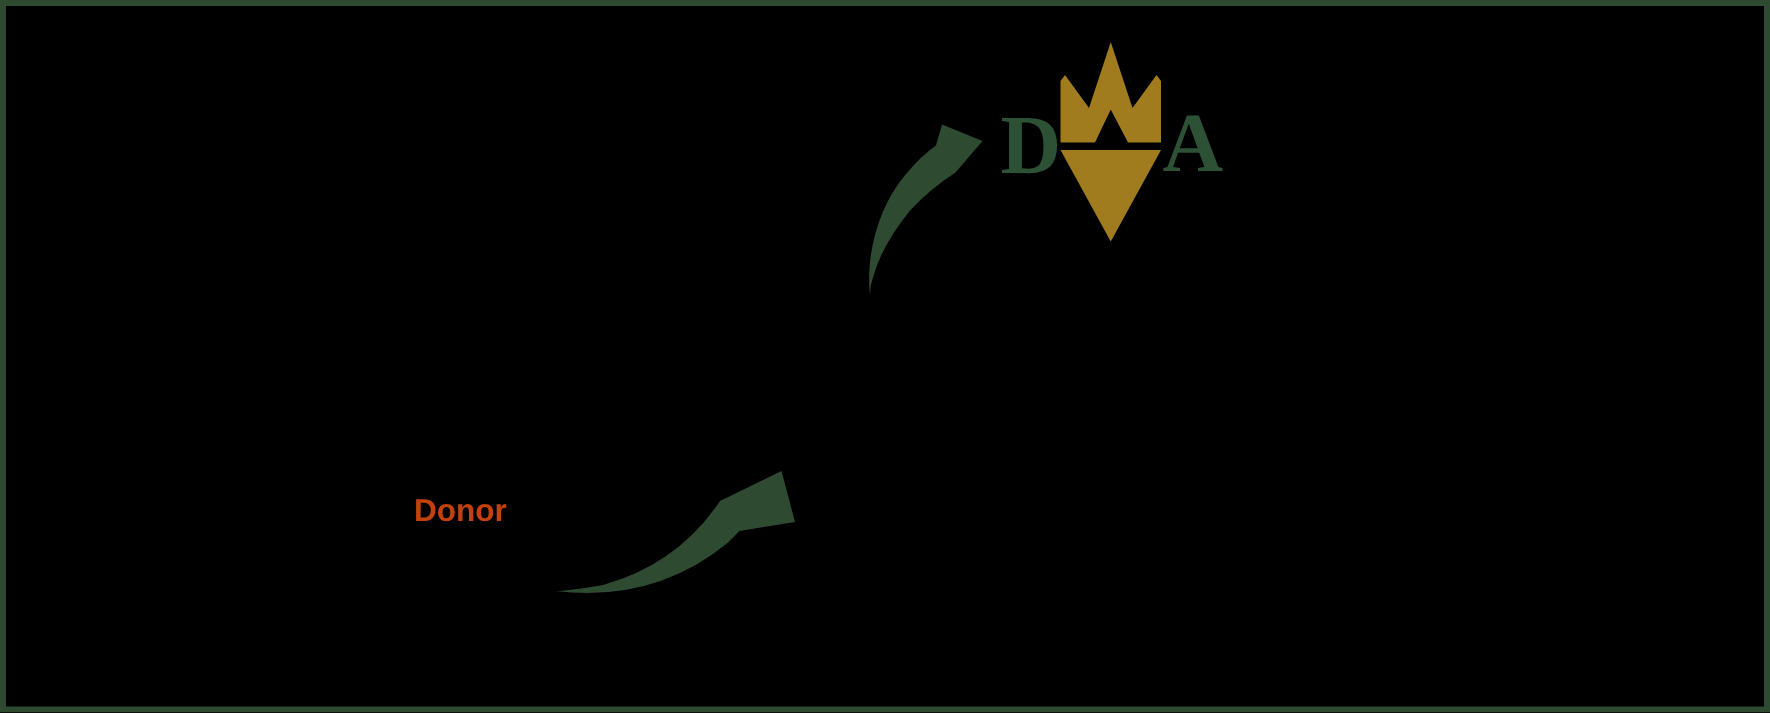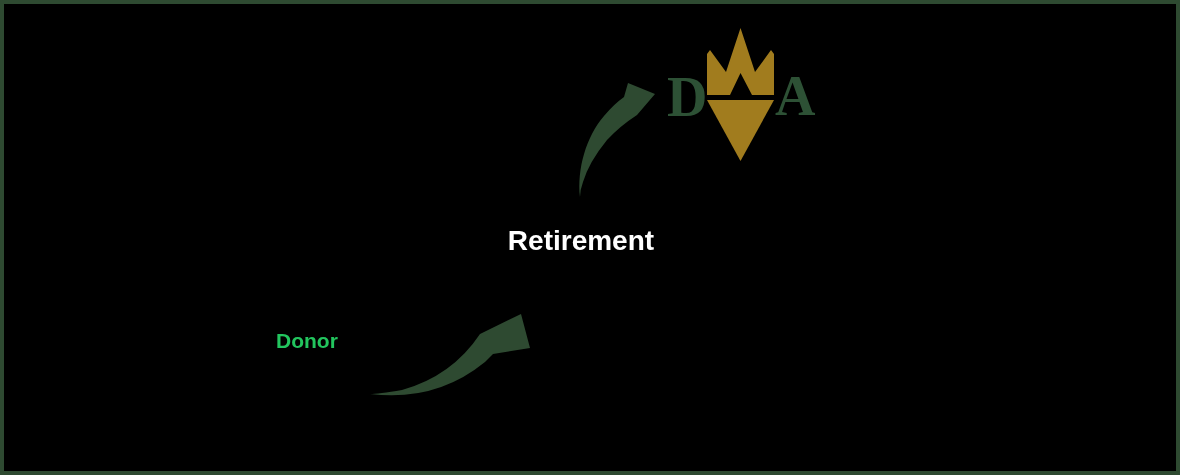--- a/index.html
+++ b/index.html
@@ -22,21 +22,21 @@
     left: 0;
     top: 0;
     width: 1180px;
     height: 475px;
     display: block;
   }
   .donor-label {
     position: absolute;
     left: 272px;
     top: 325px;
-    color: #22c55e;
+    color: #c2410c;
     font-size: 21px;
     font-weight: bold;
     line-height: 1.1;
     white-space: nowrap;
   }
   .plan-label {
     position: absolute;
     left: 447px;
     top: 221px;
     width: 260px;
@@ -70,20 +70,19 @@
     <path d="M576 193 C573 165 582 133 600 112 Q610 100 620 93 L624 79 L651 90 L633 111 Q616 122 603 136 Q585 158 579 178 Q576 186 576 193 Z" fill="#2e4a31"></path>
 
     <path d="M703 91 L703 50 L706 46 L722 68 L736.5 24 L751 68 L767 46 L770 50 L770 91 L748 91 L736.5 69 L726 91 Z" fill="#a17c1e"></path>
 
     <path d="M703 96 L770 96 L736.5 157 Z" fill="#a17c1e"></path>
   </svg>
 
   <div class="donor-label">Donor</div>
 
   <div class="plan-label">
-    <div>Retirement</div>
   </div>
 
   <div class="logo-letter letter-d">D</div>
 
   <div class="logo-letter letter-a">A</div>
 
 </div>
 
 </body></html>

